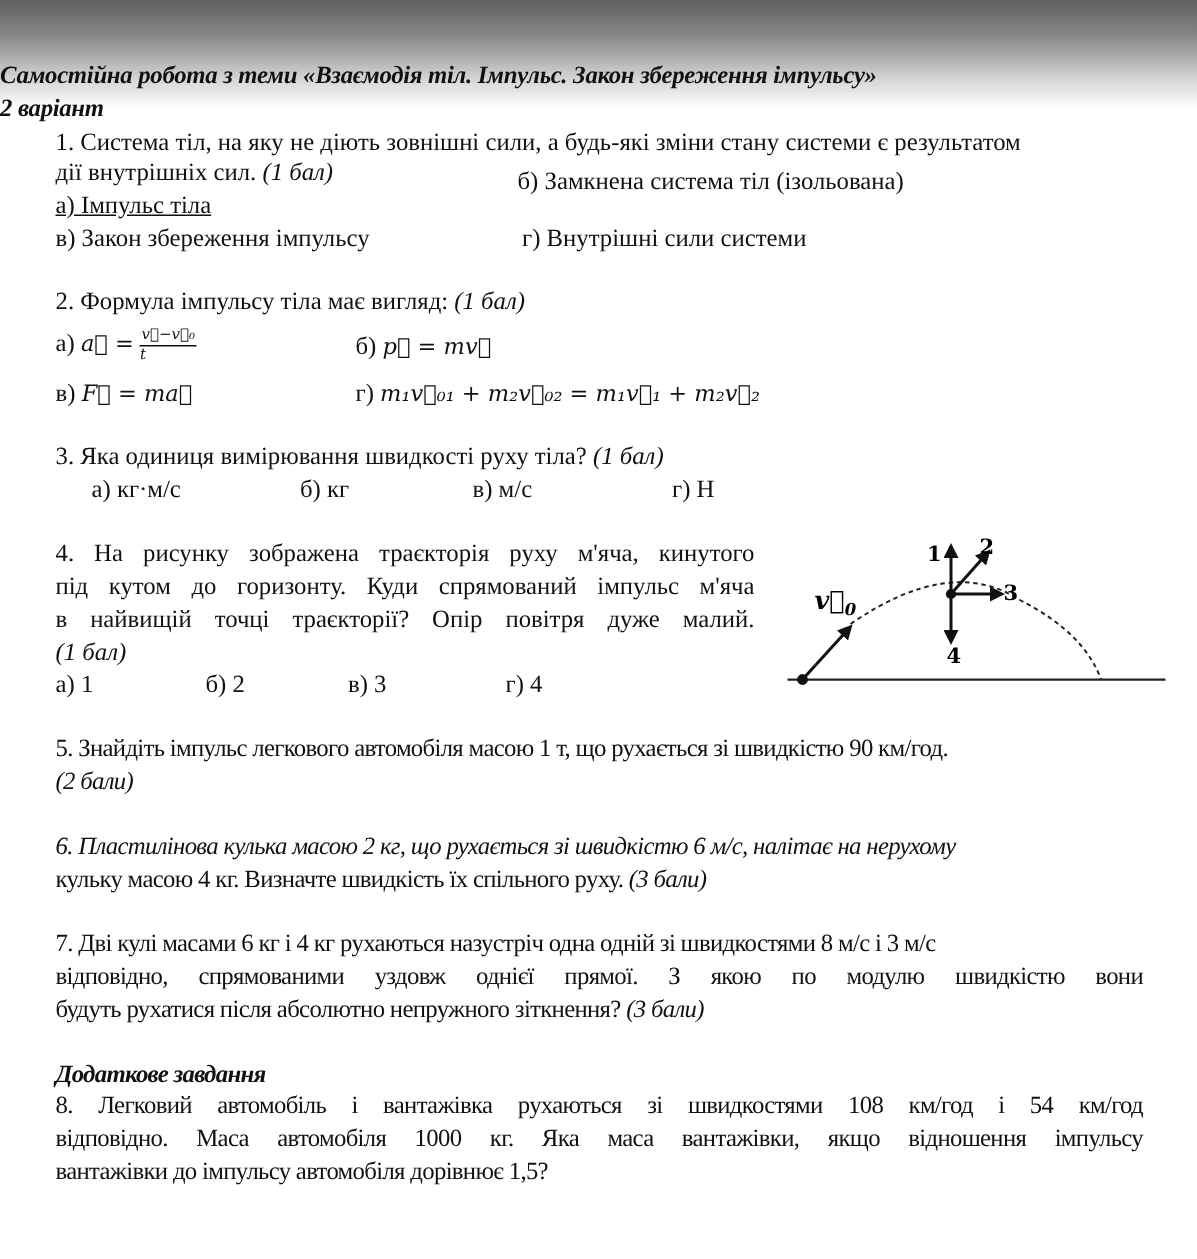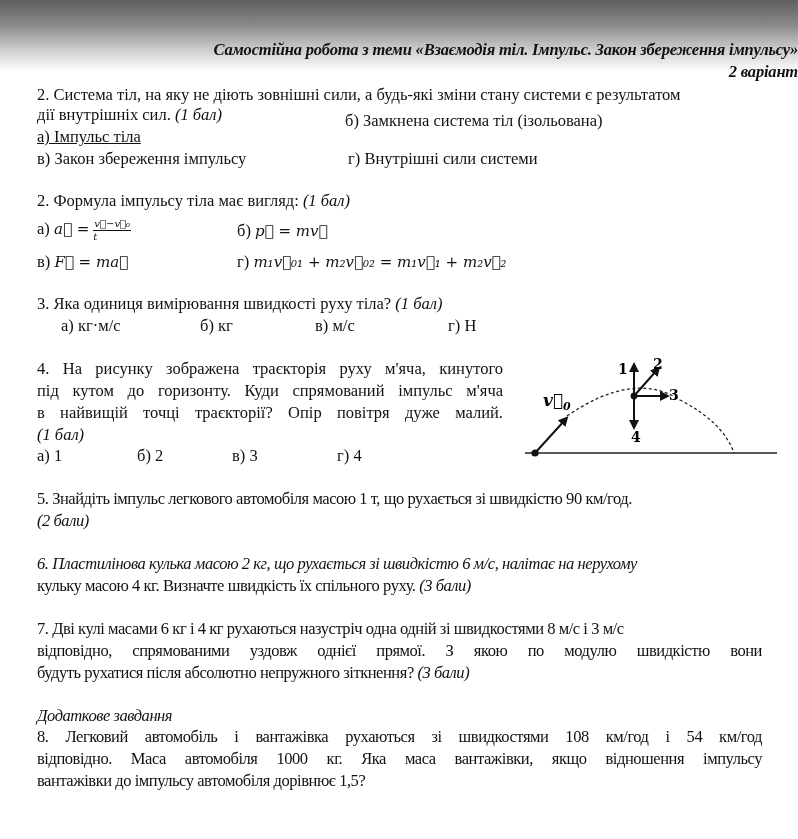--- a/index.html
+++ b/index.html
@@ -8,49 +8,49 @@
     background: #ffffff;
     font-family: "Liberation Serif", serif;
     color: #111;
   }
   .topshade {
     position: absolute; left: 0; top: 0; width: 798px; height: 72px;
     background: linear-gradient(to bottom, #5f5f5f 0%, #8a8a8a 35%, #cfcfcf 70%, #ffffff 100%);
   }
   .page { position: absolute; left: 0; top: 0; width: 798px; }
   .title {
-    position: absolute; left: 0; width: 798px; text-align: right;
+    position: absolute; left: 0; width: 798px; text-align: left;
     font-style: italic; font-weight: bold; font-size: 16.5px;
     letter-spacing: -0.2px;
   }
   .line {
     position: absolute; font-size: 16.5px; white-space: nowrap; line-height: 20px;
   }
   .just { text-align: justify; text-align-last: justify; }
   .narrow { letter-spacing: -0.45px; }
   .it { font-style: italic; }
-  .bi { font-style: italic; font-weight: normal; }
+  .bi { font-style: italic; font-weight: bold; }
   .math { font-family: "DejaVu Serif", serif; font-style: italic; font-size: 15px; }
   .frac { display: inline-block; vertical-align: middle; font-family: "DejaVu Serif", serif; font-style: italic; }
   .frac .num { display: block; font-size: 10px; border-bottom: 1px solid #111; padding: 0 1px; line-height: 12px; }
   .frac .den { display: block; font-size: 10px; line-height: 11px; }
   svg text { font-family: "DejaVu Serif", serif; font-weight: bold; }
 </style>
 </head>
 <body>
 
 <div class="topshade"></div>
 
 <div class="page">
 
   <div class="title" style="top:40px;">Самостійна робота з теми «Взаємодія тіл. Імпульс. Закон збереження імпульсу»</div>
   <div class="title" style="top:62px;">2 варіант</div>
 
   <div>
-    <div class="line" style="left:37px; top:85px; width:725px;">2. Система тіл, на яку не діють зовнішні сили, а будь-які зміни стану системи є результатом</div>
+    <div class="line" style="left:37px; top:85px; width:725px;">1. Система тіл, на яку не діють зовнішні сили, а будь-які зміни стану системи є результатом</div>
     <div class="line" style="left:37px; top:105px;"><span>дії внутрішніх сил.</span> <span class="it">(1 бал)</span></div>
     <div class="line" style="left:37px; top:127px;text-decoration:underline;">а) Імпульс тіла</div>
     <div class="line" style="left:345px; top:111px;text-align:right;">б) Замкнена система тіл (ізольована)</div>
     <div class="line" style="left:37px; top:149px;">в) Закон збереження імпульсу</div>
     <div class="line" style="left:348px; top:149px;">г) Внутрішні сили системи</div>
   </div>
 
   <div>
     <div class="line" style="left:37px; top:191px;"><span>2. Формула імпульсу тіла має вигляд:</span> <span class="it">(1 бал)</span></div>
     <div class="line" style="left:37px; top:218px;">

